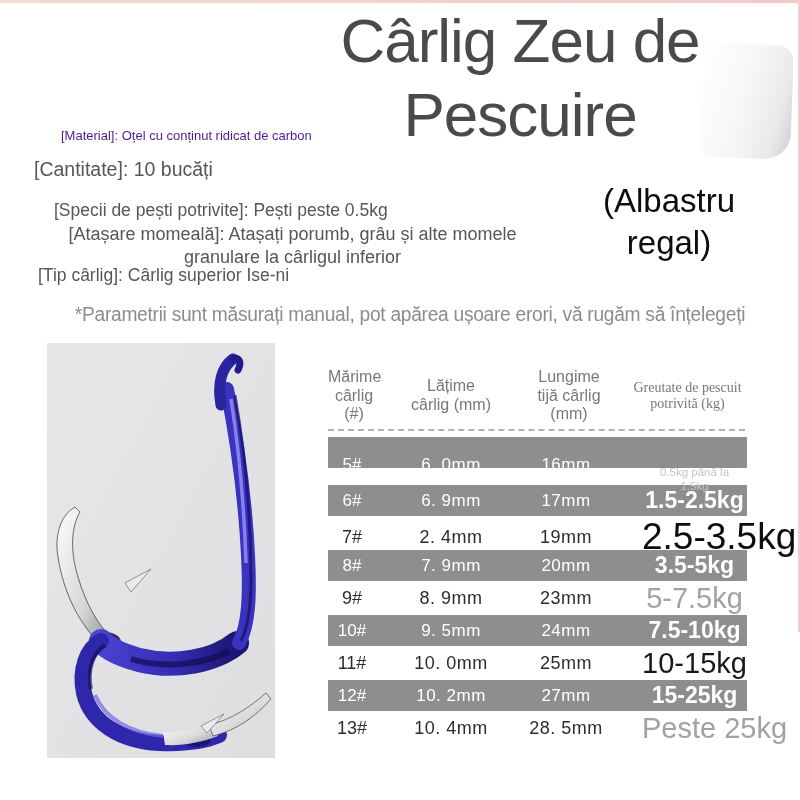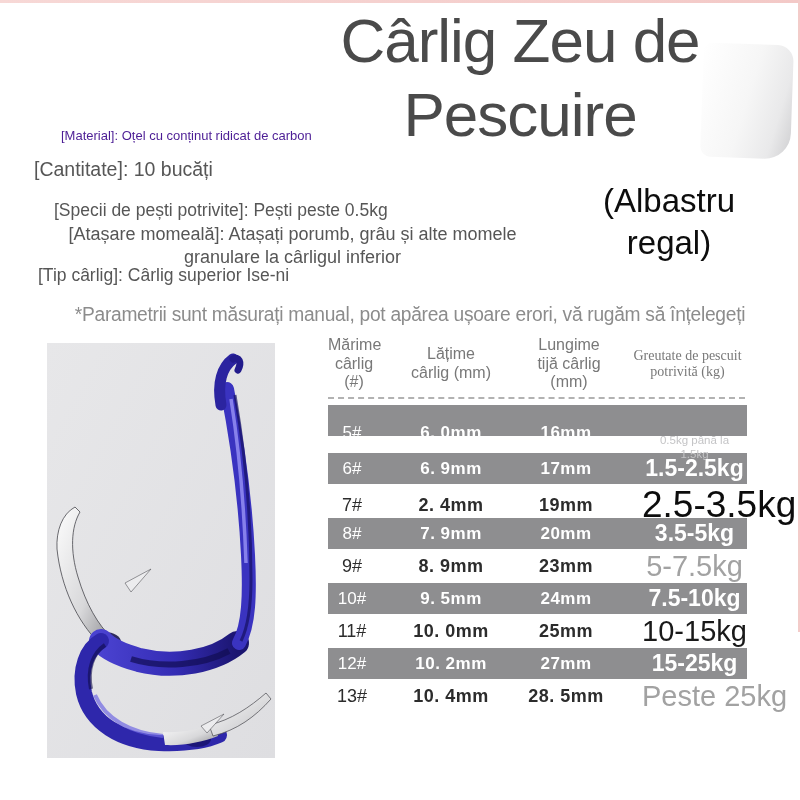--- a/index.html
+++ b/index.html
@@ -24,35 +24,35 @@
   .spec-material{left:33px;top:128px;font-size:13px;color:#4c1d95;margin-left:28px;}
   .spec-cantitate{left:34px;top:158px;font-size:19.5px;}
   .spec-specii{left:38px;top:200px;font-size:17.5px;margin-left:16px;}
   .spec-atasare{left:55px;top:223px;width:475px;text-align:center;font-size:18px;line-height:1.28;}
   .spec-tip{left:38px;top:265px;font-size:17.5px;text-align:right;}
 
   .disclaimer{position:absolute;left:30px;top:303px;width:760px;text-align:center;
     font-size:20px;color:#8c8c8c;letter-spacing:-.3px;transform:scaleX(.96);}
 
   .size-table{position:absolute;left:328px;top:334px;width:419px;}
-  .thead{display:grid;grid-template-columns:64px 118px 118px 119px;height:60px;align-items:center;}
+  .thead{display:grid;grid-template-columns:64px 118px 118px 119px;height:60px;align-items:center;margin-top:32px;}
   .th{white-space:pre-line;text-align:center;font-size:16px;line-height:1.16;color:#787878;}
   .th.c1{padding-right:12px;}
   .th.c4{font-size:14px;font-family:Liberation Serif, serif;}
   .dash{border-top:2px dashed #b2b2b2;margin:3px 2px 6px 0;}
 
   .trow{display:grid;grid-template-columns:64px 118px 118px 119px;align-items:center;}
   .trow.band{background:#8e8e90;height:31px;}
   .trow.plain{background:transparent;height:34px;}
   .trow.gap-after{margin-bottom:17px;}
   .cell{text-align:center;}
   .band .cell{color:#ffffff;font-size:17px;}
   .plain .cell{color:#2c2c2c;font-size:18px;}
   .c-size{padding-right:16px;}
-  .c-width,.c-length{letter-spacing:.5px;font-weight:bold;}
+  .c-width,.c-length{letter-spacing:.5px;}
   .c-length{padding-right:6px;}
   .c-weight{padding-left:14px;white-space:nowrap;overflow:visible;}
   .c-weight.w-small{font-size:11.5px !important;color:#c4c4c6 !important;line-height:1.25;
     white-space:normal;max-width:100px;justify-self:center;margin-top:28px;}
   .c-weight.w-band{font-size:23px !important;font-weight:bold;color:#fff !important;}
   .c-weight.w-xl{font-size:37px !important;color:#0c0c0c !important;}
   .c-weight.w-gray{font-size:29px !important;color:#a2a2a2 !important;}
   .c-weight.w-dark{font-size:29px !important;color:#191919 !important;}
 
   .photo{position:absolute;left:47px;top:343px;width:228px;height:415px;background:#e3e3e5;}

